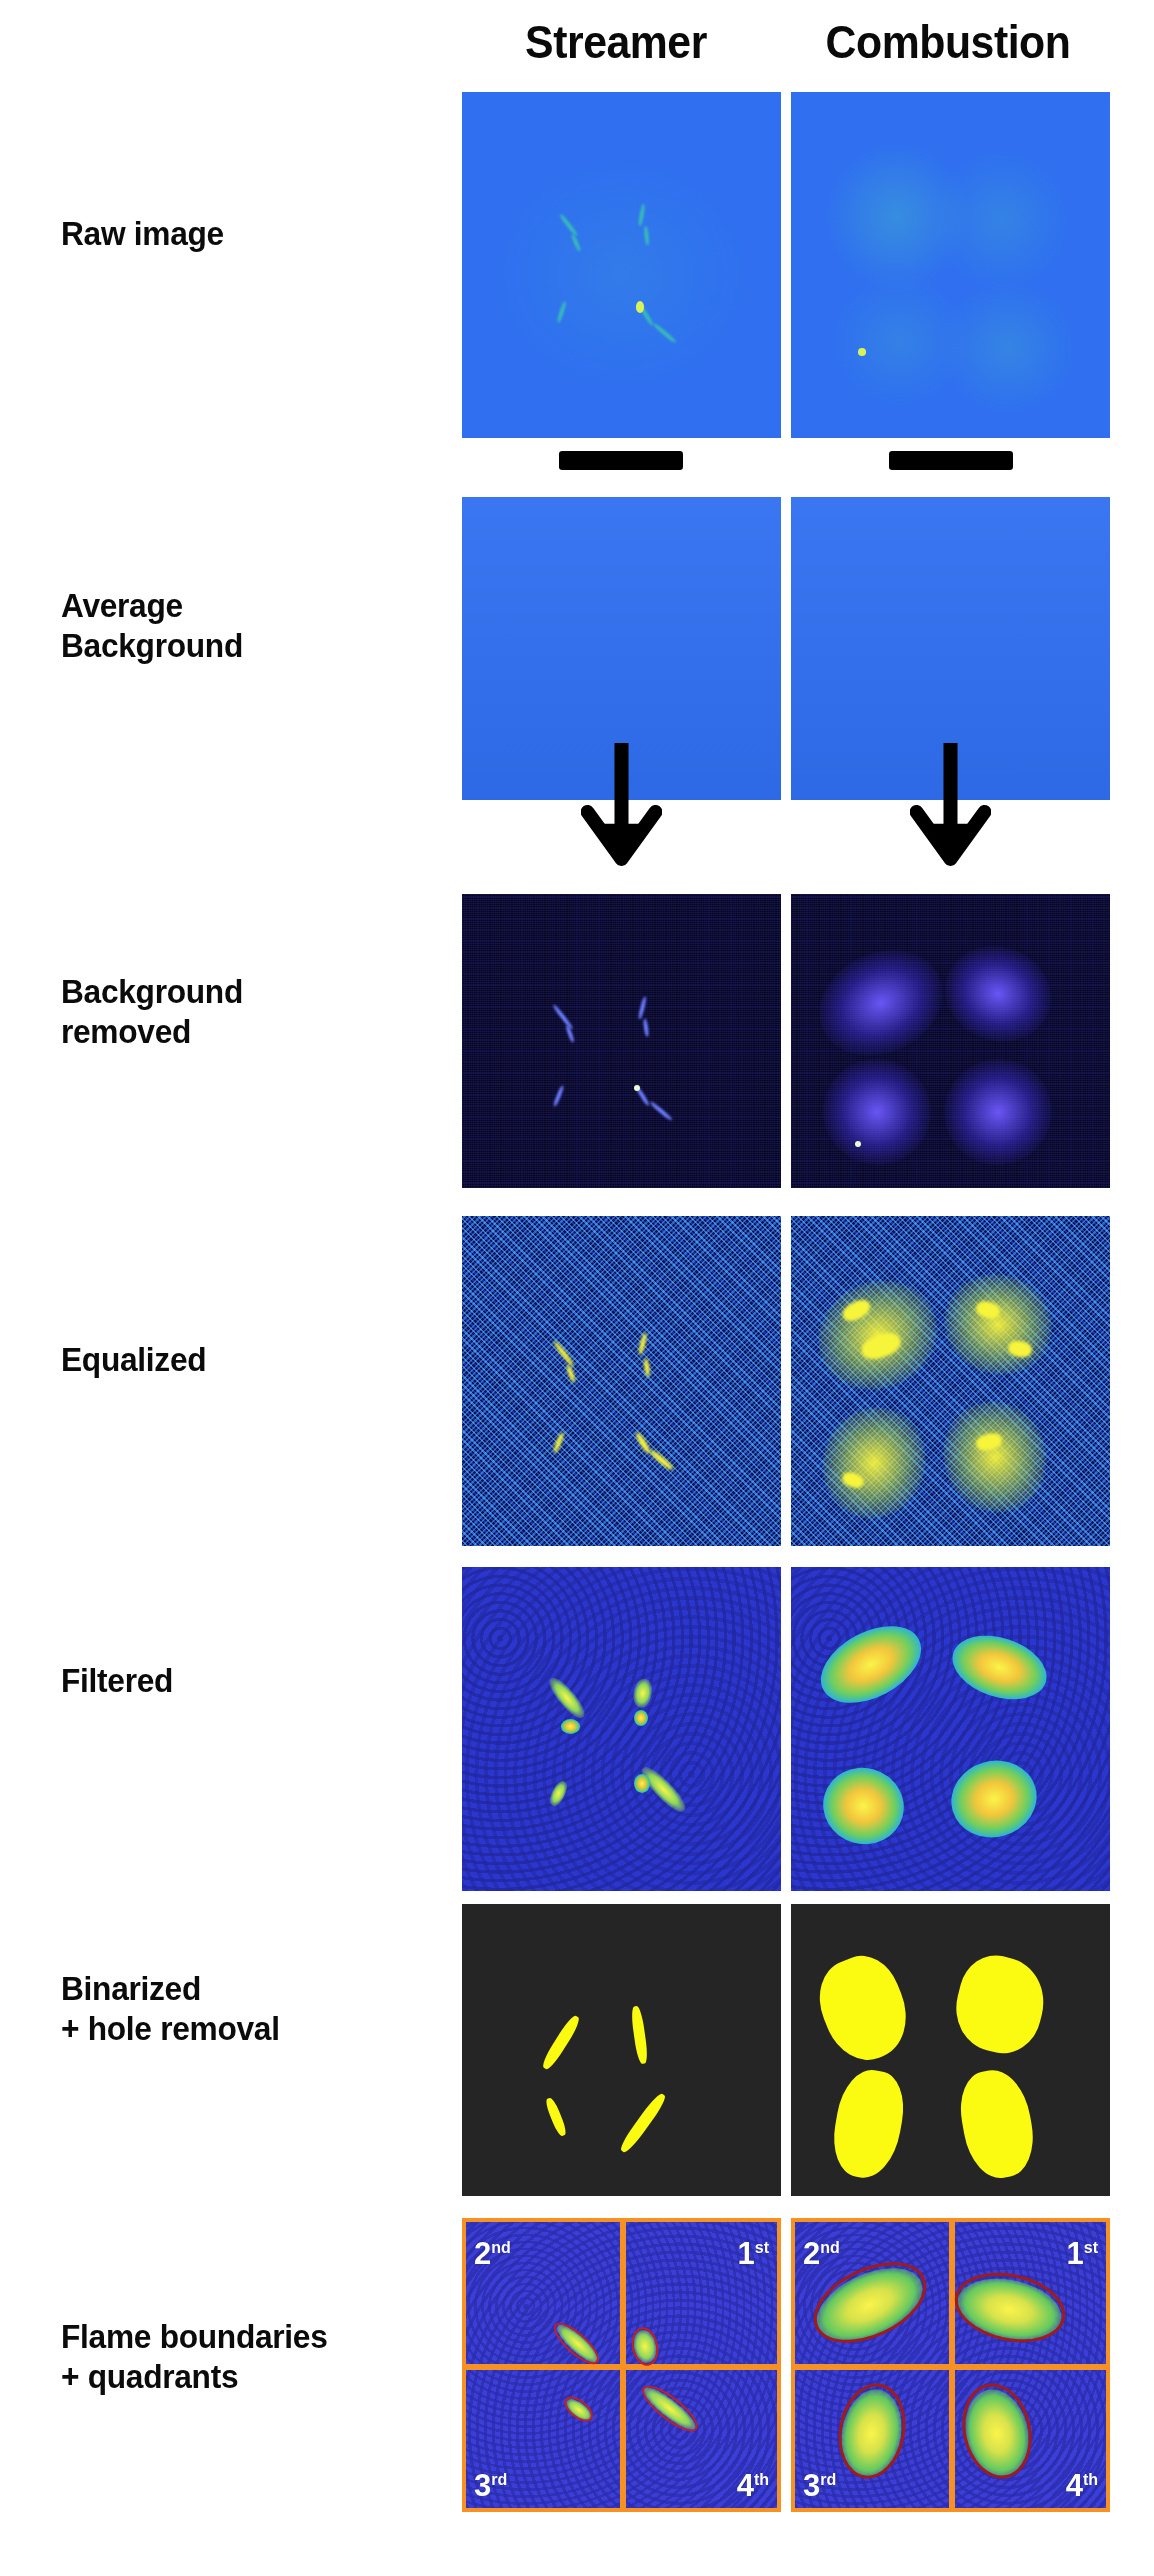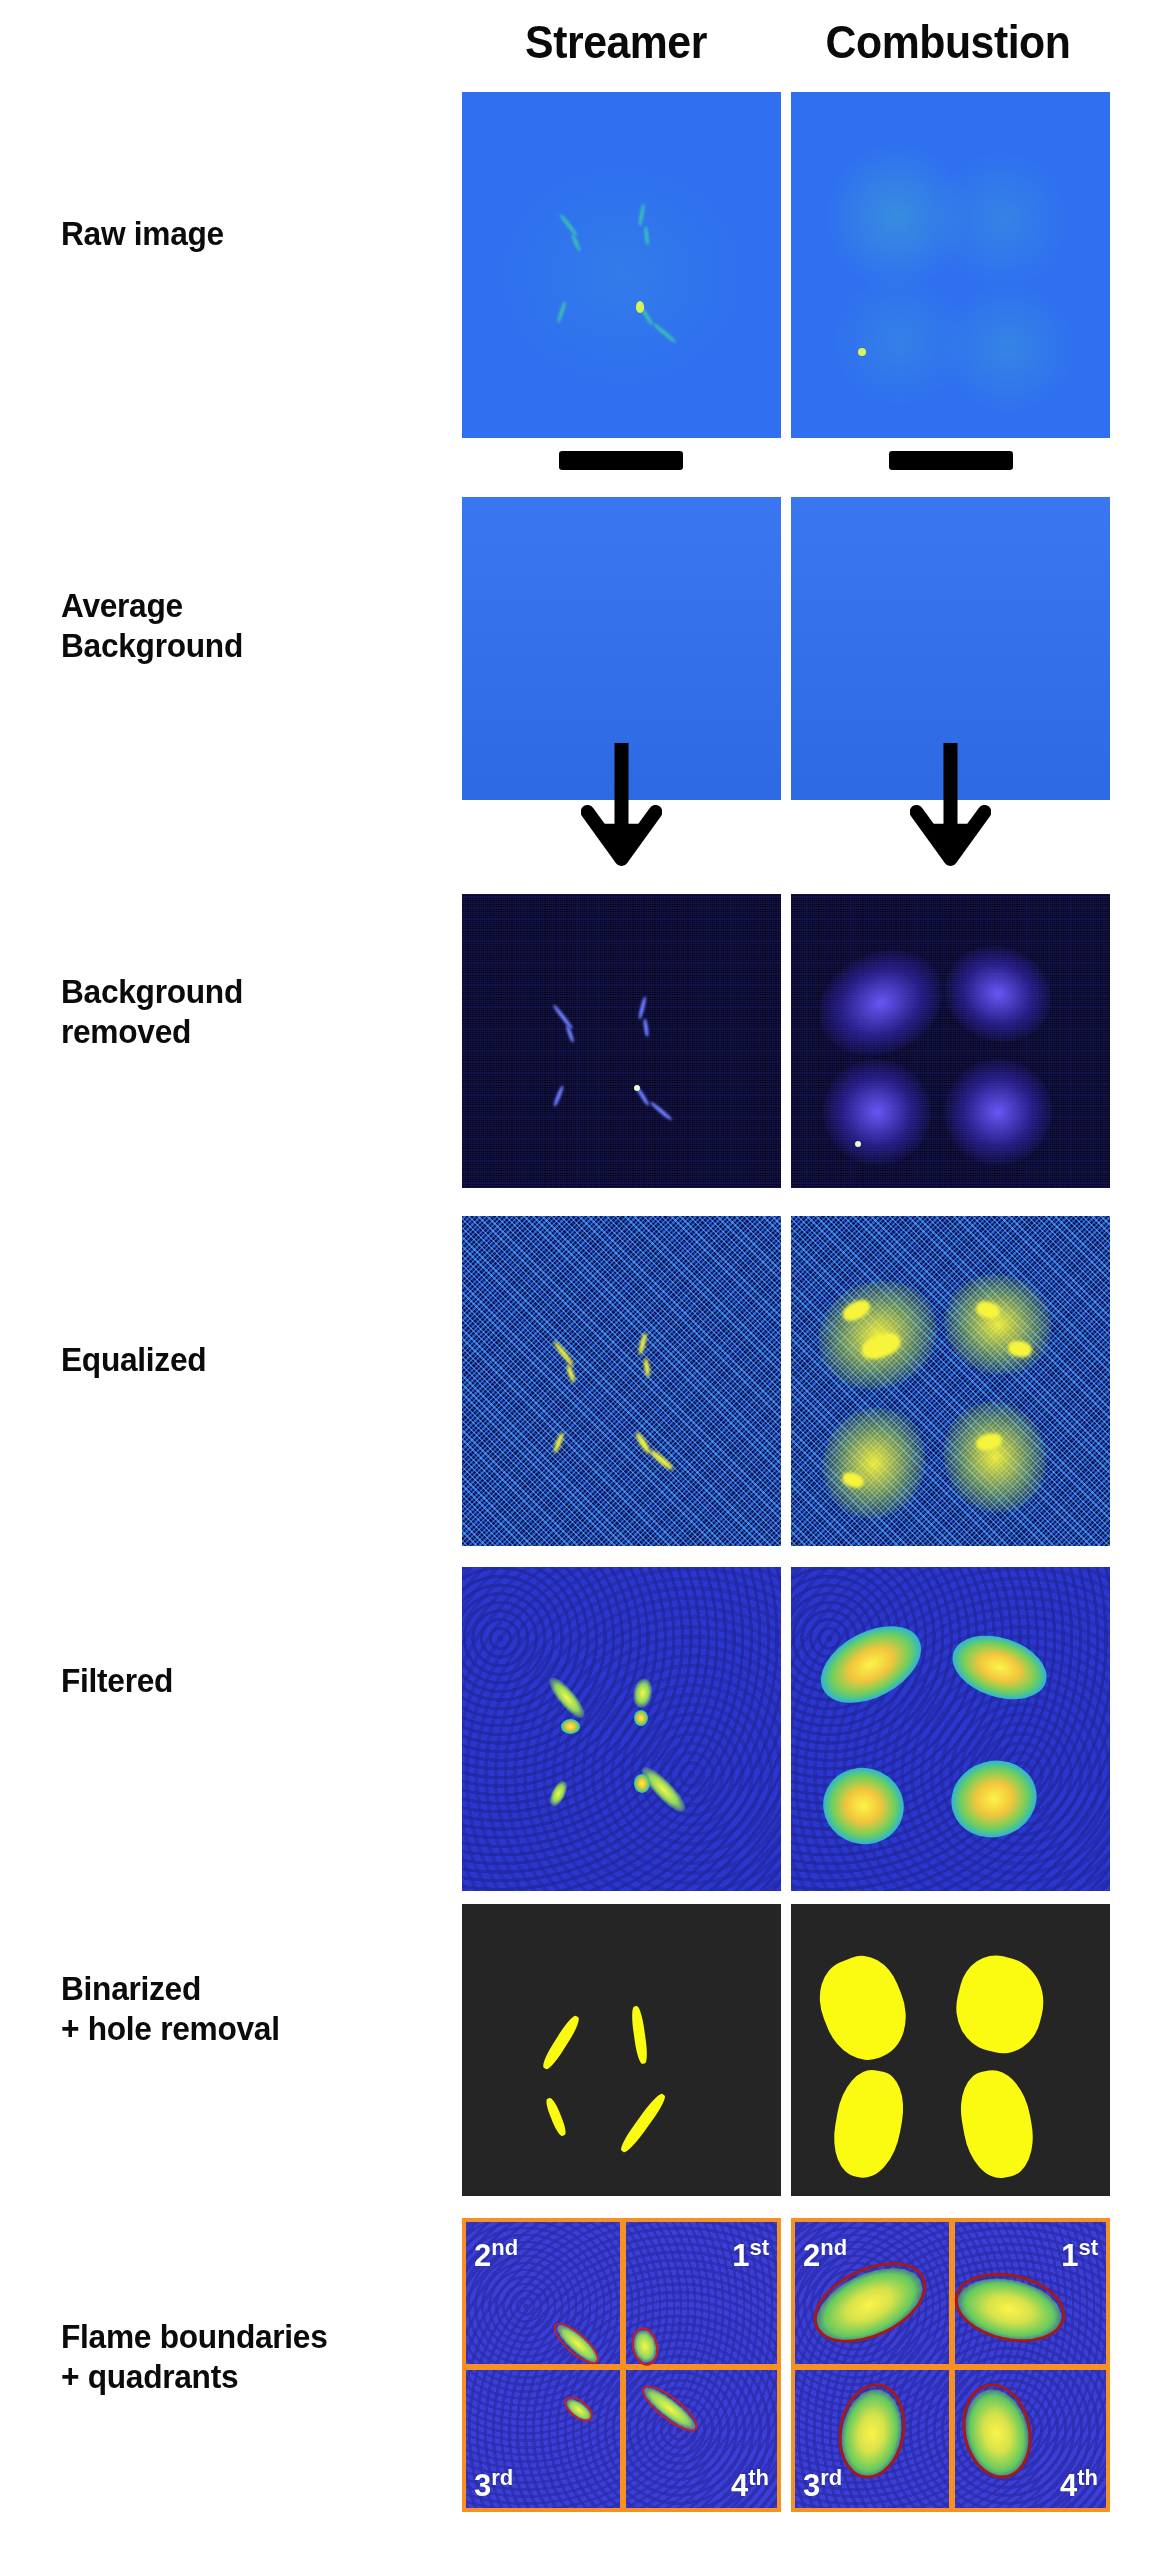--- a/index.html
+++ b/index.html
@@ -86,21 +86,21 @@
   
   .quad{background:#3b3fd8;}
   .quad .grain{position:absolute;inset:0;opacity:.5;
     background-image:
       repeating-radial-gradient(circle at 20% 30%,rgba(25,25,120,.65) 0 2.7px,rgba(70,90,235,0) 2.7px 7px),
       repeating-radial-gradient(circle at 68% 72%,rgba(20,20,110,.6) 0 3.2px,rgba(70,90,235,0) 3.2px 8px);}
   .quad .gridline{position:absolute;background:#f79122;}
   .quad .qborder{position:absolute;inset:0;border:4.9px solid #f79122;box-sizing:border-box;}
   .qlabel{position:absolute;color:#ffffff;font-weight:bold;font-size:31px;line-height:31px;
     text-shadow:0 0 2.2px rgba(0,0,0,.35);}
-  .qlabel sup{font-size:22px;vertical-align:super;margin-top:16px;}
+  .qlabel sup{font-size:16px;vertical-align:super;margin-top:16px;}
 
   .blobC{position:absolute;border-radius:50%;
     background:radial-gradient(ellipse at center,#fbf44a 0%,#d7e24a 30%,#63c95f 60%,rgba(59,63,216,0) 80%);}
   .outline{position:absolute;border:3.2px solid #a21b1b;border-radius:50%;box-sizing:border-box;}
   .outlineS{position:absolute;border:2.7px solid #c51f1f;border-radius:50%;box-sizing:border-box;}
   .thinS{position:absolute;border-radius:48%;
     background:radial-gradient(ellipse at center,#fbf44a 0%,#8ed85a 50%,rgba(59,63,216,0) 82%);}
 
   
   .minus-bar{position:absolute;height:19.4px;background:#000000;border-radius:3.2px;}

